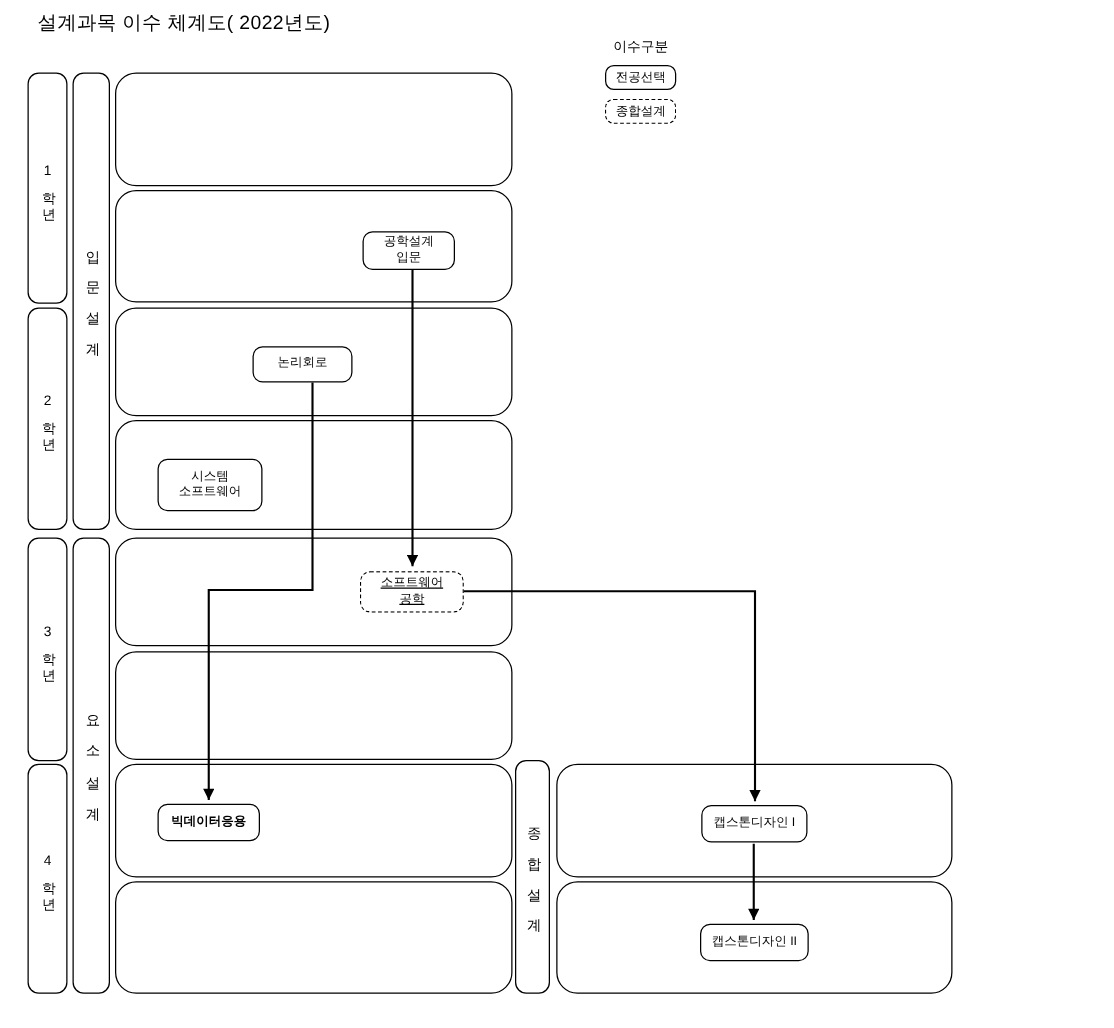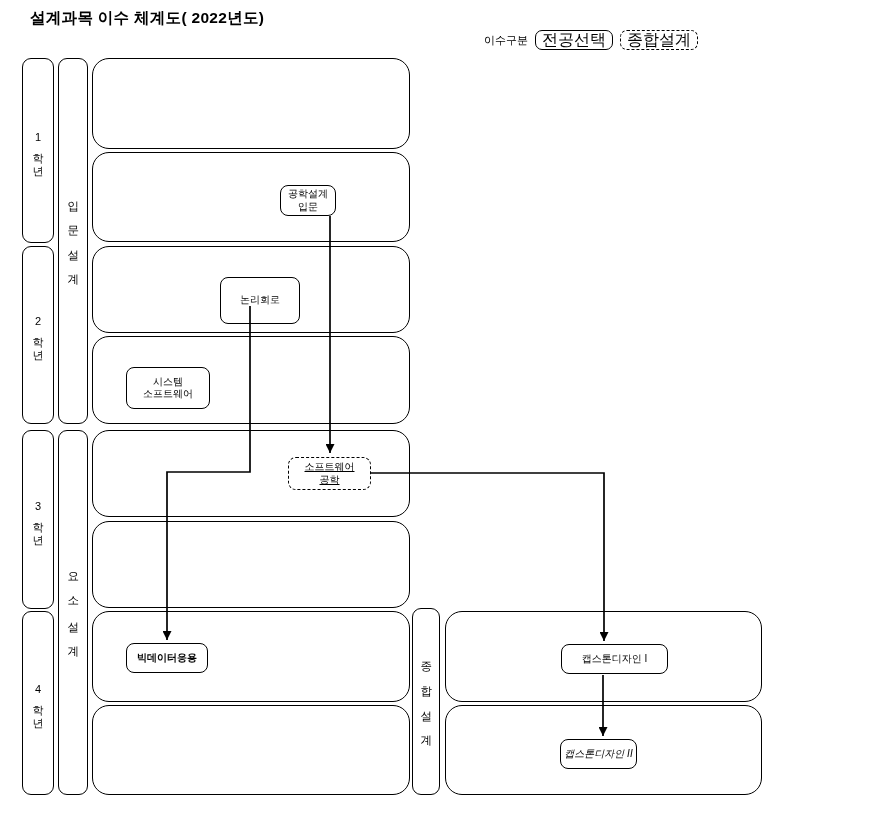--- a/index.html
+++ b/index.html
@@ -1,26 +1,26 @@
 <!DOCTYPE html>
 <html><head>
 <meta charset="utf-8">
 <style>
   * { margin:0; padding:0; box-sizing:border-box; }
   html,body { background:#ffffff; }
   body { font-family:"Liberation Sans","DejaVu Sans",sans-serif; color:#000; }
   .canvas { position:relative; width:891px; height:822px; background:#fff; overflow:hidden; }
 
-  .title { position:absolute; left:30px; top:8px; font-size:15.5px; font-weight:700; letter-spacing:0.3px; }
+  .title { position:absolute; left:30px; top:8px; font-size:15.5px; font-weight:400; letter-spacing:0.3px; }
 
-  .legend { position:absolute; left:484px; top:30px; display:flex; align-items:center; gap:7px; }
+  .legend { position:absolute; left:484px; top:30px; display:flex; align-items:center; gap:7px;flex-direction:column; }
   .legend-label { font-size:11px; }
   .pill { display:inline-flex; align-items:center; justify-content:center;
-          width:78px; height:20px; border:1.6px solid #000; border-radius:7px;
-          font-size:16px; background:#fff; }
+          width:57px; height:20px; border:1.6px solid #000; border-radius:7px;
+          font-size:10px; background:#fff; }
   .pill.dashdot { border-style:dashed; }
 
   .vbox { position:absolute; border:1.6px solid #000; border-radius:9px; background:#fff;
           display:flex; align-items:center; justify-content:center; }
   .vtext { writing-mode:vertical-lr; text-orientation:upright; font-size:11px;
            line-height:1.1; letter-spacing:2px; }
   .phase .vtext { letter-spacing:13px; font-size:11.5px; }
 
   .slot { position:absolute; left:92px; width:318px; border:1.7px solid #000;
           border-radius:17px; background:#fff; }
@@ -77,42 +77,42 @@
   <div class="slot" style="top:246px; height:87px;"></div>
   <div class="slot" style="top:336px; height:88px;"></div>
   <div class="slot" style="top:430px; height:87px;"></div>
   <div class="slot" style="top:521px; height:87px;"></div>
   <div class="slot" style="top:611px; height:91px;"></div>
   <div class="slot" style="top:705px; height:90px;"></div>
 
   <div class="slot right" style="top:611px; height:91px;"></div>
   <div class="slot right" style="top:705px; height:90px;"></div>
 
-  <div class="course" style="left:280px; top:185px; width:56px; height:31px;">
+  <div class="course" style="left:290px; top:185px; width:74px; height:31px;">
     <span class="clabel">공학설계
 입문</span>
   </div>
-  <div class="course" style="left:220px; top:277px; width:80px; height:47px;">
+  <div class="course" style="left:202px; top:277px; width:80px; height:29px;">
     <span class="clabel">논리회로</span>
   </div>
   <div class="course" style="left:126px; top:367px; width:84px; height:42px;">
     <span class="clabel">시스템
 소프트웨어</span>
   </div>
   <div class="course dashdot" style="left:288px; top:457px; width:83px; height:33px;">
     <span class="clabel">소프트웨어
 공학</span>
   </div>
   <div class="course" style="left:126px; top:643px; width:82px; height:30px;font-weight:bold;">
     <span class="clabel">빅데이터응용</span>
   </div>
-  <div class="course" style="left:561px; top:644px; width:107px; height:30px;">
+  <div class="course" style="left:561px; top:644px; width:85px; height:30px;">
     <span class="clabel">캡스톤디자인 I</span>
   </div>
-  <div class="course" style="left:560px; top:739px; width:77px; height:30px;font-style:italic;">
+  <div class="course" style="left:560px; top:739px; width:87px; height:30px;">
     <span class="clabel">캡스톤디자인 II</span>
   </div>
 
   <svg class="edges" width="891" height="822">
     <defs>
       <marker id="arrowhead" viewBox="0 0 10 10" refX="10" refY="5" markerUnits="userSpaceOnUse" markerWidth="11" markerHeight="9" orient="auto">
         <path d="M 0 0 L 10 5 L 0 10 z" fill="#000"></path>
       </marker>
     </defs>
   <polyline points="330,216 330,453" class="edge" marker-end="url(#arrowhead)"></polyline>

